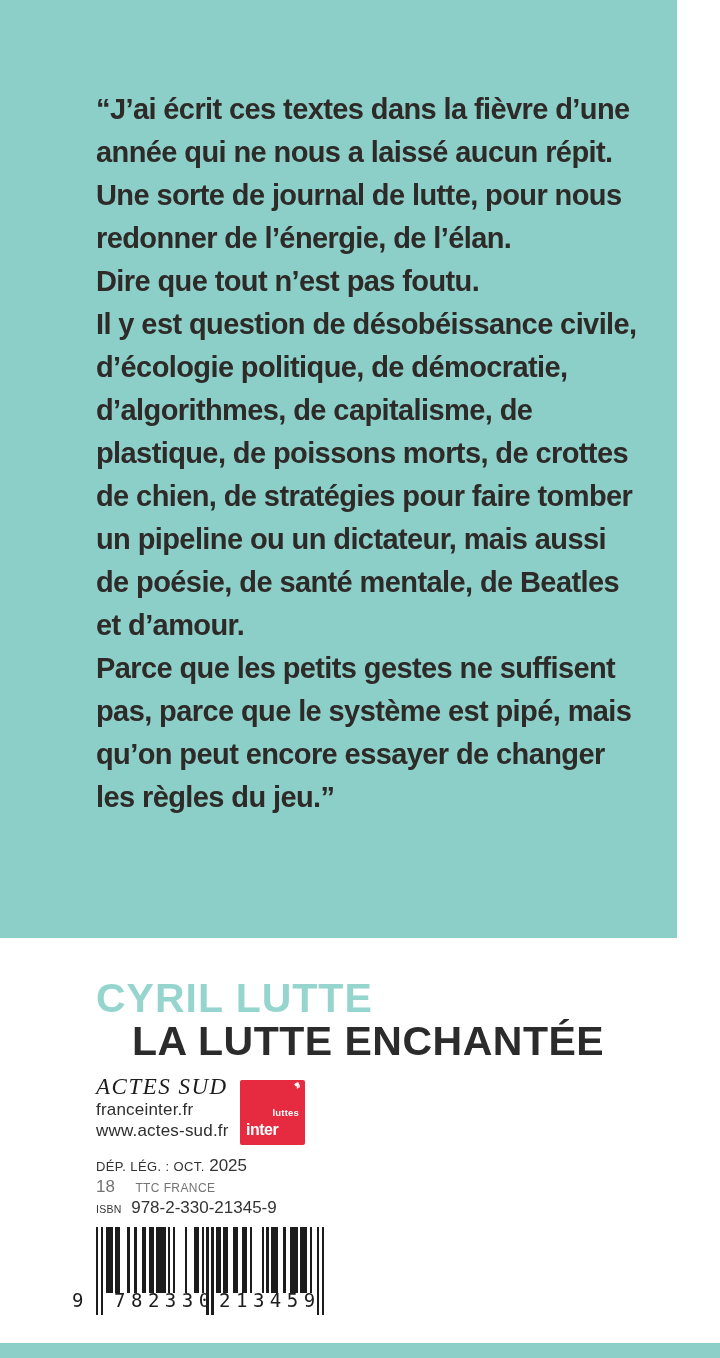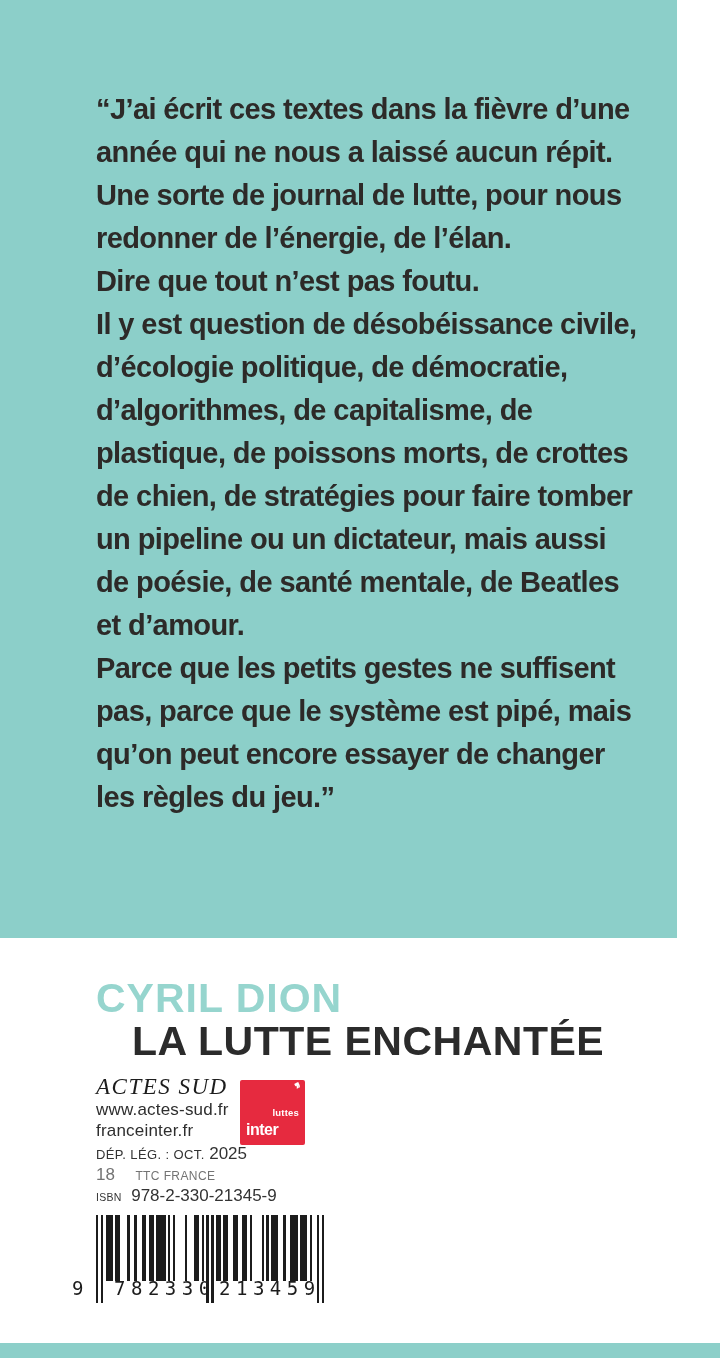--- a/index.html
+++ b/index.html
@@ -43,21 +43,21 @@
     font-weight:700;font-size:41px;line-height:42px;letter-spacing:0.5px;
     color:#2b2b2b;
     margin-left:36px;
   }
   .publisher-block{margin-top:13px;color:#222;}
   .publisher-name{
     font-family:"Liberation Serif", serif;font-style:italic;
     font-size:23px;line-height:24px;letter-spacing:1.5px;color:#1d1d1d;
   }
   .site-line{font-size:17px;line-height:21px;letter-spacing:0.2px;color:#2e2e2e;}
-  .legal-line{line-height:20px;color:#333;margin-top:3px;}
+  .legal-line{line-height:20px;color:#333;margin-top:15px;}
   .legal-label{font-size:13px;letter-spacing:0.4px;}
   .legal-year{font-size:17px;}
   .price-line{line-height:19px;color:#737373;}
   .price-value{font-size:17px;}
   .price-note{font-size:12px;letter-spacing:0.4px;margin-left:16px;}
   .isbn-line{line-height:20px;color:#333;}
   .isbn-label{font-size:10.5px;letter-spacing:0.3px;}
   .isbn-value{font-size:17px;margin-left:5px;}
   
   .fi-logo{
@@ -113,27 +113,27 @@
 un pipeline ou un dictateur, mais aussi
 de poésie, de santé mentale, de Beatles
 et d’amour.
 Parce que les petits gestes ne suffisent
 pas, parce que le système est pipé, mais
 qu’on peut encore essayer de changer
 les règles du jeu.”</div>
   </section>
 
   <section class="footer-panel">
-    <div class="author-name">CYRIL DION</div>
+    <div class="author-name">CYRIL LUTTE</div>
     <div class="book-title">LA LUTTE ENCHANTÉE</div>
 
     <div class="publisher-block">
       <div class="publisher-name">ACTES SUD</div>
+      <div class="site-line">franceinter.fr</div>
       <div class="site-line">www.actes-sud.fr</div>
-      <div class="site-line">franceinter.fr</div>
       <div class="legal-line">
         <span class="legal-label">DÉP. LÉG. : OCT.</span>
         <span class="legal-year">2025</span>
       </div>
       <div class="price-line">
         <span class="price-value">18</span>
         <span class="price-note">TTC FRANCE</span>
       </div>
       <div class="isbn-line">
         <span class="isbn-label">ISBN</span>

